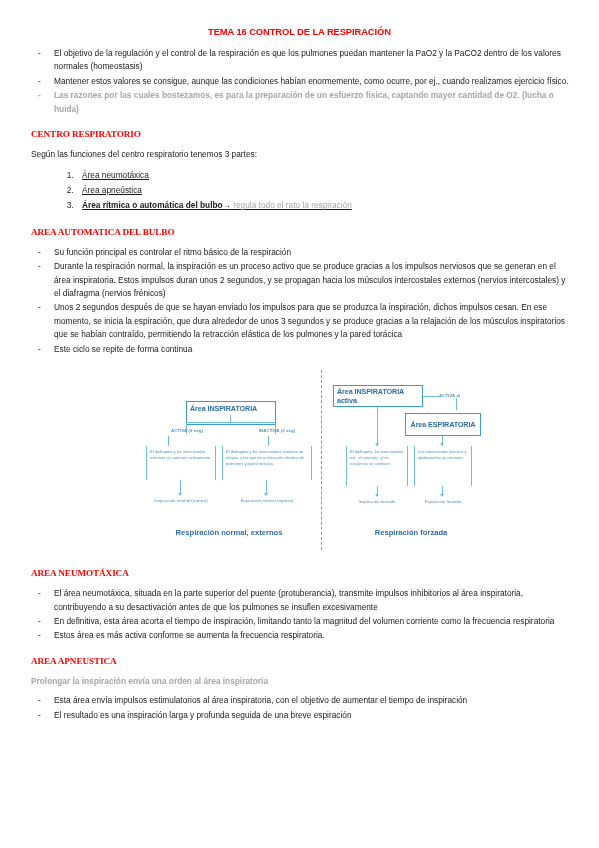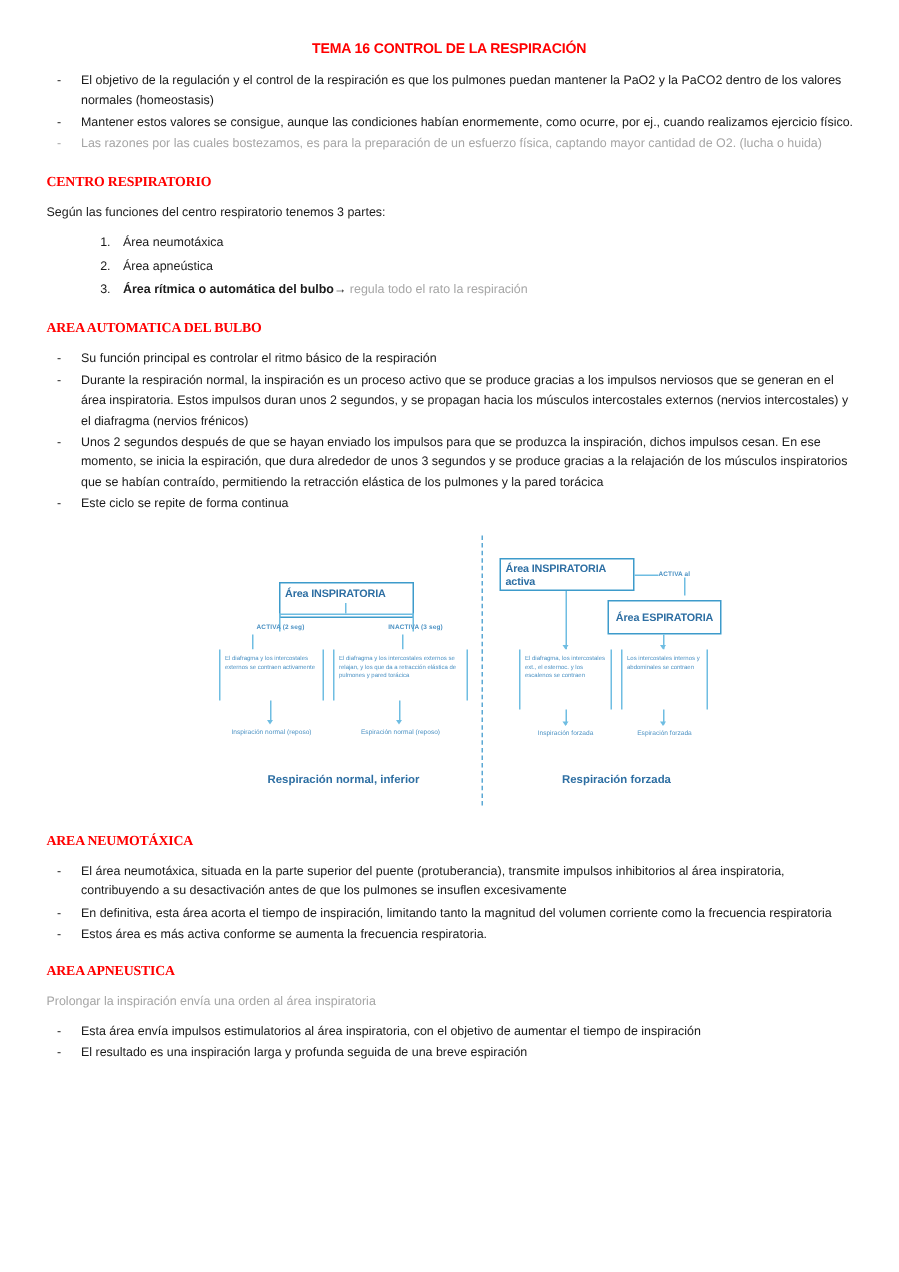--- a/index.html
+++ b/index.html
@@ -59,30 +59,32 @@
     margin-bottom: 1px;
   }
   ul.dash-list > li::before {
     content: "-";
     position: absolute;
     left: 10px;
     top: 0;
   }
   li.muted, .muted {
     color: #A6A6A6;
+    font-weight: bold;
   }
 
   ol.num-list {
     margin: 0 0 4px 0;
     padding-left: 48px;
     font-size: 8.3px;
     line-height: 1.85;
   }
   ol.num-list > li {
     padding-left: 6px;
+    text-decoration: underline;
   }
   .arrow-note {
     color: #A6A6A6;
     font-weight: normal;
   }
   .bold-in { font-weight: bold; }
 
   
   .diagram {
     position: relative;
@@ -210,21 +212,21 @@
     <div class="dg-box textbox" style="left:82px; top:76px; width:90px; height:34px;">El diafragma y los intercostales externos se relajan, y los que da a retracción elástica de pulmones y pared torácica</div>
 
     <div class="dg-line" style="left:40px; top:110px; width:1.2px; height:14px;"></div>
     <div class="dg-arrow" style="left:37.8px; top:123px;"></div>
     <div class="dg-line" style="left:126px; top:110px; width:1.2px; height:14px;"></div>
     <div class="dg-arrow" style="left:123.8px; top:123px;"></div>
 
     <div class="dg-outcome" style="left:8px; top:128px; width:66px;">Inspiración normal (reposo)</div>
     <div class="dg-outcome" style="left:94px; top:128px; width:66px;">Espiración normal (reposo)</div>
 
-    <div class="dg-caption" style="left:4px; top:158px; width:170px;">Respiración normal, inferior</div>
+    <div class="dg-caption" style="left:4px; top:158px; width:170px;">Respiración normal, externos</div>
 
     <div class="dg-box titlebox" style="left:193px; top:15px; width:90px; height:22px; display:flex; align-items:center; justify-content:center;">Área INSPIRATORIA activa</div>
 
     <div class="dg-line" style="left:283px; top:26px; width:16px; height:1.2px;"></div>
     <div class="dg-smalllabel" style="left:299px; top:23px; width:42px; text-align:left;">ACTIVA al</div>
 
     <div class="dg-line" style="left:316px; top:28px; width:1.2px; height:12px;"></div>
 
     <div class="dg-box titlebox" style="left:265px; top:43px; width:76px; height:23px; display:flex; align-items:center; justify-content:center;">Área ESPIRATORIA</div>
 

